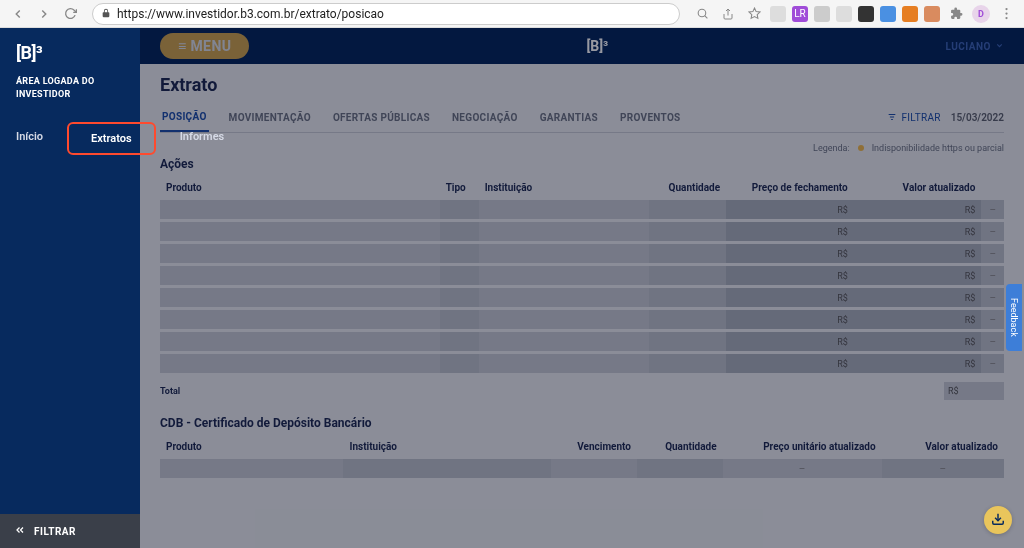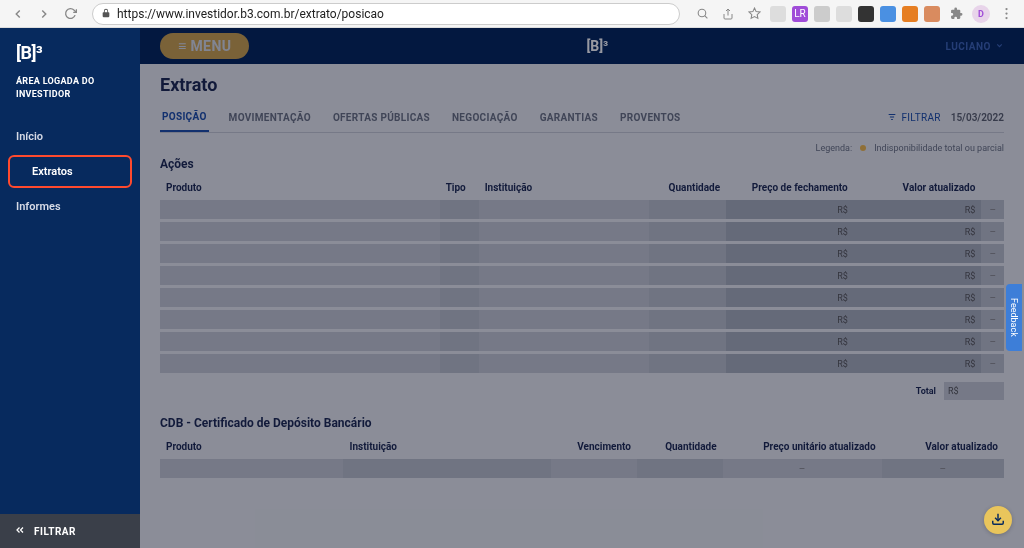--- a/index.html
+++ b/index.html
@@ -14,21 +14,21 @@
     .ext-icon { width: 16px; height: 16px; border-radius: 3px; display:flex; align-items:center; justify-content:center; font-size:10px; }
 
     
     .page-outer { position: relative; height: 520px; }
     .overlay { position: absolute; inset: 0; background: rgba(6, 10, 30, 0.42); z-index: 5; pointer-events: none; }
 
     
     .sidebar { position: absolute; left: 0; top: 0; bottom: 0; width: 140px; background: #072a5e; color: #fff; z-index: 12; display: flex; flex-direction: column; }
     .logo { padding: 14px 16px 8px; font-weight: 700; font-size: 18px; letter-spacing: -0.5px; }
     .sidebar-sub { padding: 4px 16px 14px; font-size: 9px; font-weight: 700; letter-spacing: 0.3px; line-height: 1.4; }
-    .side-nav { display: flex; flex-direction: column; padding-top: 6px; }
+    .side-nav { display: flex; padding-top: 6px; }
     .side-item { padding: 10px 16px; font-size: 11px; font-weight: 600; cursor: pointer; color: #d6dae6; }
     .side-item.active { color: #fff; }
     .side-item.highlight { border: 2.5px solid #ff4a2e; border-radius: 6px; margin: 2px 8px; padding: 8px 22px; color: #fff; }
     .sidebar-footer { margin-top: auto; background: #3a3f49; padding: 10px 14px; font-size: 10px; font-weight: 700; letter-spacing: 0.5px; display: flex; align-items: center; gap: 8px; cursor: pointer; }
 
     
     .main { position: absolute; left: 140px; right: 0; top: 0; bottom: 0; background: #002459; z-index: 1; overflow: hidden; }
     .topbar { height: 36px; display: flex; align-items: center; justify-content: space-between; padding: 0 20px; }
     .menu-pill { background: #f2b949; color: #fff; font-size: 14px; font-weight: 700; padding: 5px 18px; border-radius: 14px; letter-spacing: 0.4px; opacity: 0.85; }
     .top-logo { color: #fff; font-weight: 700; font-size: 14px; }
@@ -50,21 +50,21 @@
     .section-title { font-size: 12px; font-weight: 700; color: #1a274f; margin: 4px 0 4px; }
 
     table.data { width: 100%; border-collapse: separate; border-spacing: 0 3px; font-size: 10px; }
     table.data th { text-align: left; color: #1a274f; font-weight: 700; padding: 4px 6px; }
     table.data th.r, table.data td.r { text-align: right; }
     table.data td { padding: 4px 6px; background: #c6cad2; height: 18px; }
     table.data td.alt { background: #bcc1ca; }
     table.data td.price { background: #aab0bb; text-align: right; color: #555; font-size: 9px; }
     .rs { font-size: 9px; color: #555; }
 
-    .total-row { display: flex; justify-content: flex-end; align-items: center; gap: 8px; margin-top: 6px; }
+    .total-row { display: flex; justify-content: space-between; align-items: center; gap: 8px; margin-top: 6px; }
     .total-label { font-size: 9px; font-weight: 700; color: #1a274f; }
     .total-box { background: #c6cad2; width: 60px; height: 18px; display: inline-flex; align-items: center; padding: 0 4px; font-size: 9px; color: #555; }
 
     .section2 { margin-top: 16px; }
 
     
     .feedback-tab { position: absolute; right: 2px; top: 256px; background: #3d7ed8; color: #fff; font-size: 9px; padding: 14px 3px; border-radius: 4px 0 0 4px; writing-mode: vertical-rl; z-index: 20; cursor: pointer; }
     
     .fab { position: absolute; right: 12px; bottom: 14px; width: 28px; height: 28px; border-radius: 50%; background: #e9c55c; display: flex; align-items: center; justify-content: center; color: #072a5e; z-index: 20; cursor: pointer; box-shadow: 0 1px 4px rgba(0,0,0,.2); }
   </style>
@@ -195,21 +195,21 @@
             </span>
             <span>FILTRAR</span>
           </div>
           <span class="date-txt">15/03/2022</span>
         </div>
       </div>
 
       <div class="legend-row">
         <span>Legenda:</span>
         <span class="legend-dot"></span>
-        <span>Indisponibilidade total ou parcial</span>
+        <span>Indisponibilidade https ou parcial</span>
       </div>
 
       <div class="section-title">Ações</div>
       <table class="data">
         <colgroup>
           <col style="width:230px">
             <col style="width:30px">
             <col style="width:140px">
             <col style="width:48px">
             <col style="width:105px">

